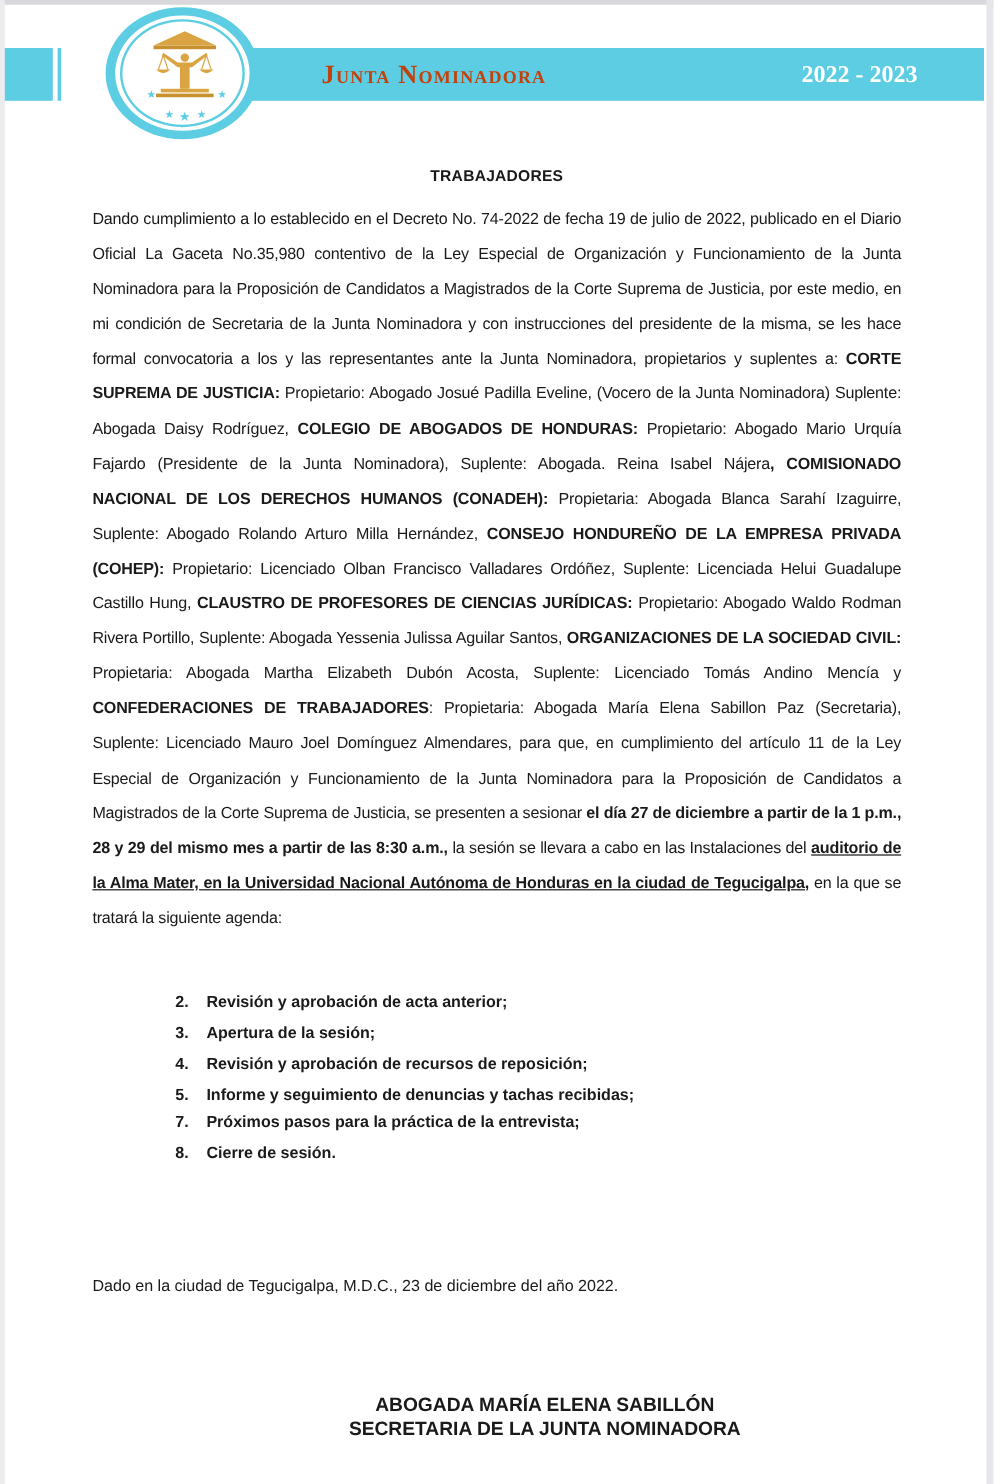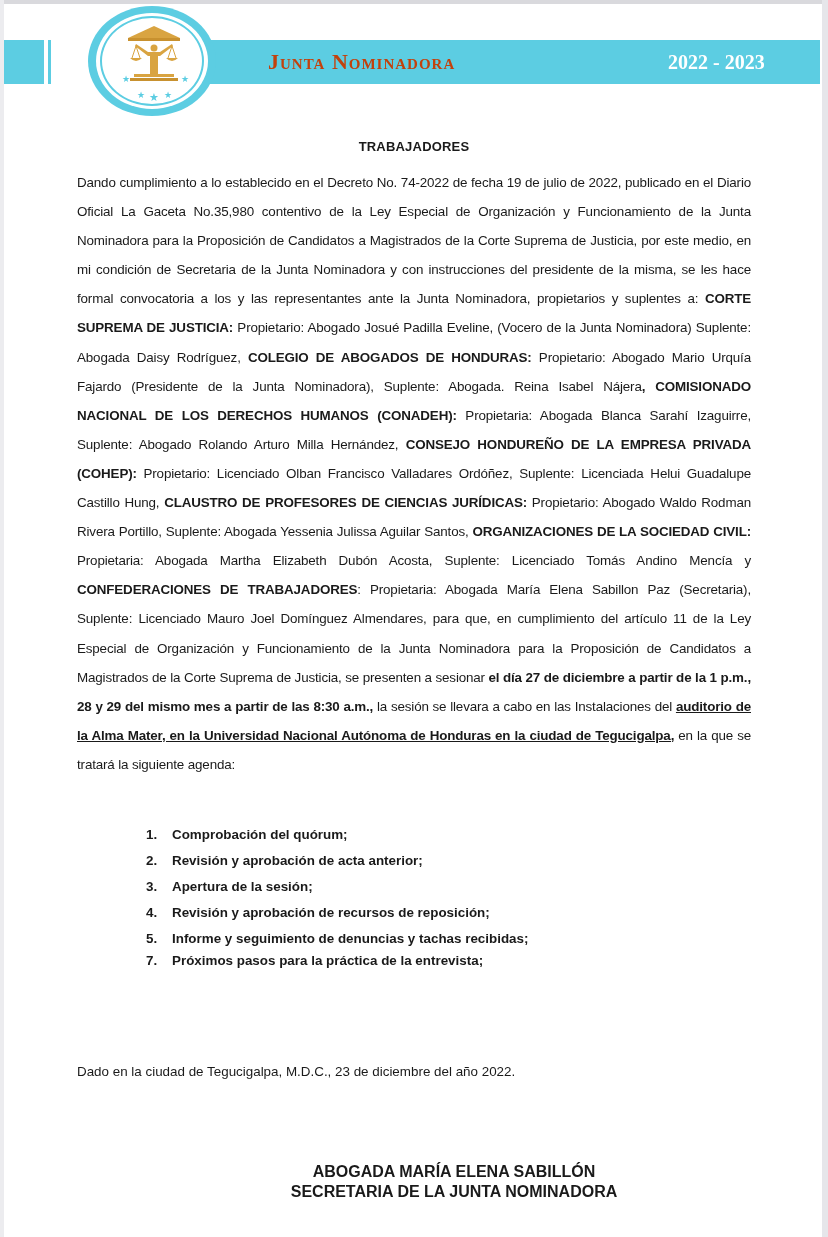--- a/index.html
+++ b/index.html
@@ -101,24 +101,24 @@
 
   <div class="banner-title">Junta Nominadora</div>
   <div class="banner-year">2022 - 2023</div>
 </header>
 
 <div class="doc-title">TRABAJADORES</div>
 
 <div class="body-text" id="body-text"><span>Dando cumplimiento a lo establecido en el Decreto No. 74-2022 de fecha 19 de julio de 2022, publicado en el Diario Oficial La Gaceta No.35,980 contentivo de la Ley Especial de Organización y Funcionamiento de la Junta Nominadora para la Proposición de Candidatos a Magistrados de la Corte Suprema de Justicia, por este medio, en mi condición de Secretaria de la Junta Nominadora y con instrucciones del presidente de la misma, se les hace formal convocatoria a los y las representantes ante la Junta Nominadora, propietarios y suplentes a: </span><b>CORTE SUPREMA DE JUSTICIA:</b><span> Propietario: Abogado Josué Padilla Eveline, (Vocero de la Junta Nominadora) Suplente: Abogada Daisy Rodríguez, </span><b>COLEGIO DE ABOGADOS DE HONDURAS:</b><span> Propietario: Abogado Mario Urquía Fajardo (Presidente de la Junta Nominadora), Suplente: Abogada. Reina Isabel Nájera</span><b>, COMISIONADO NACIONAL DE LOS DERECHOS HUMANOS (CONADEH):</b><span> Propietaria: Abogada Blanca Sarahí Izaguirre, Suplente: Abogado Rolando Arturo Milla Hernández, </span><b>CONSEJO HONDUREÑO DE LA EMPRESA PRIVADA (COHEP):</b><span> Propietario: Licenciado Olban Francisco Valladares Ordóñez, Suplente: Licenciada Helui Guadalupe Castillo Hung, </span><b>CLAUSTRO DE PROFESORES DE CIENCIAS JURÍDICAS:</b><span> Propietario: Abogado Waldo Rodman Rivera Portillo, Suplente: Abogada Yessenia Julissa Aguilar Santos, </span><b>ORGANIZACIONES DE LA SOCIEDAD CIVIL:</b><span> Propietaria: Abogada Martha Elizabeth Dubón Acosta, Suplente: Licenciado Tomás Andino Mencía y </span><b>CONFEDERACIONES DE TRABAJADORES</b><span>: Propietaria: Abogada María Elena Sabillon Paz (Secretaria), Suplente: Licenciado Mauro Joel Domínguez Almendares, para que, en cumplimiento del artículo 11 de la Ley Especial de Organización y Funcionamiento de la Junta Nominadora para la Proposición de Candidatos a Magistrados de la Corte Suprema de Justicia, se presenten a sesionar </span><b>el día 27 de diciembre a partir de la 1 p.m.,  28  y 29  del mismo mes a partir de las 8:30 a.m.,</b><span> la sesión se llevara a cabo en las Instalaciones del </span><u style="font-weight: bold;">auditorio de la Alma Mater, en la Universidad Nacional Autónoma de Honduras en la ciudad de Tegucigalpa,</u><span>  en la que se tratará la siguiente agenda:</span></div>
 
 <ol class="agenda" id="agenda">
-    <li><span class="num">1.</span><span>Comprobación del quórum;</span></li>
     <li><span class="num">2.</span><span>Revisión y aprobación de acta anterior;</span></li>
     <li><span class="num">3.</span><span>Apertura de la sesión;</span></li>
     <li><span class="num">4.</span><span>Revisión y aprobación de recursos de reposición;</span></li>
     <li class="tight"><span class="num">5.</span><span>Informe y seguimiento de denuncias y tachas recibidas;</span></li>
     <li><span class="num">7.</span><span>Próximos pasos para la práctica de la entrevista;</span></li>
+    <li><span class="num">8.</span><span>Cierre de sesión.</span></li>
   </ol>
 
 <div class="closing">Dado en la ciudad de Tegucigalpa, M.D.C., 23 de diciembre del año 2022.</div>
 
 <div class="sig sig1">ABOGADA MARÍA ELENA SABILLÓN</div>
 <div class="sig sig2">SECRETARIA DE LA JUNTA NOMINADORA</div>
 
 </body></html>

